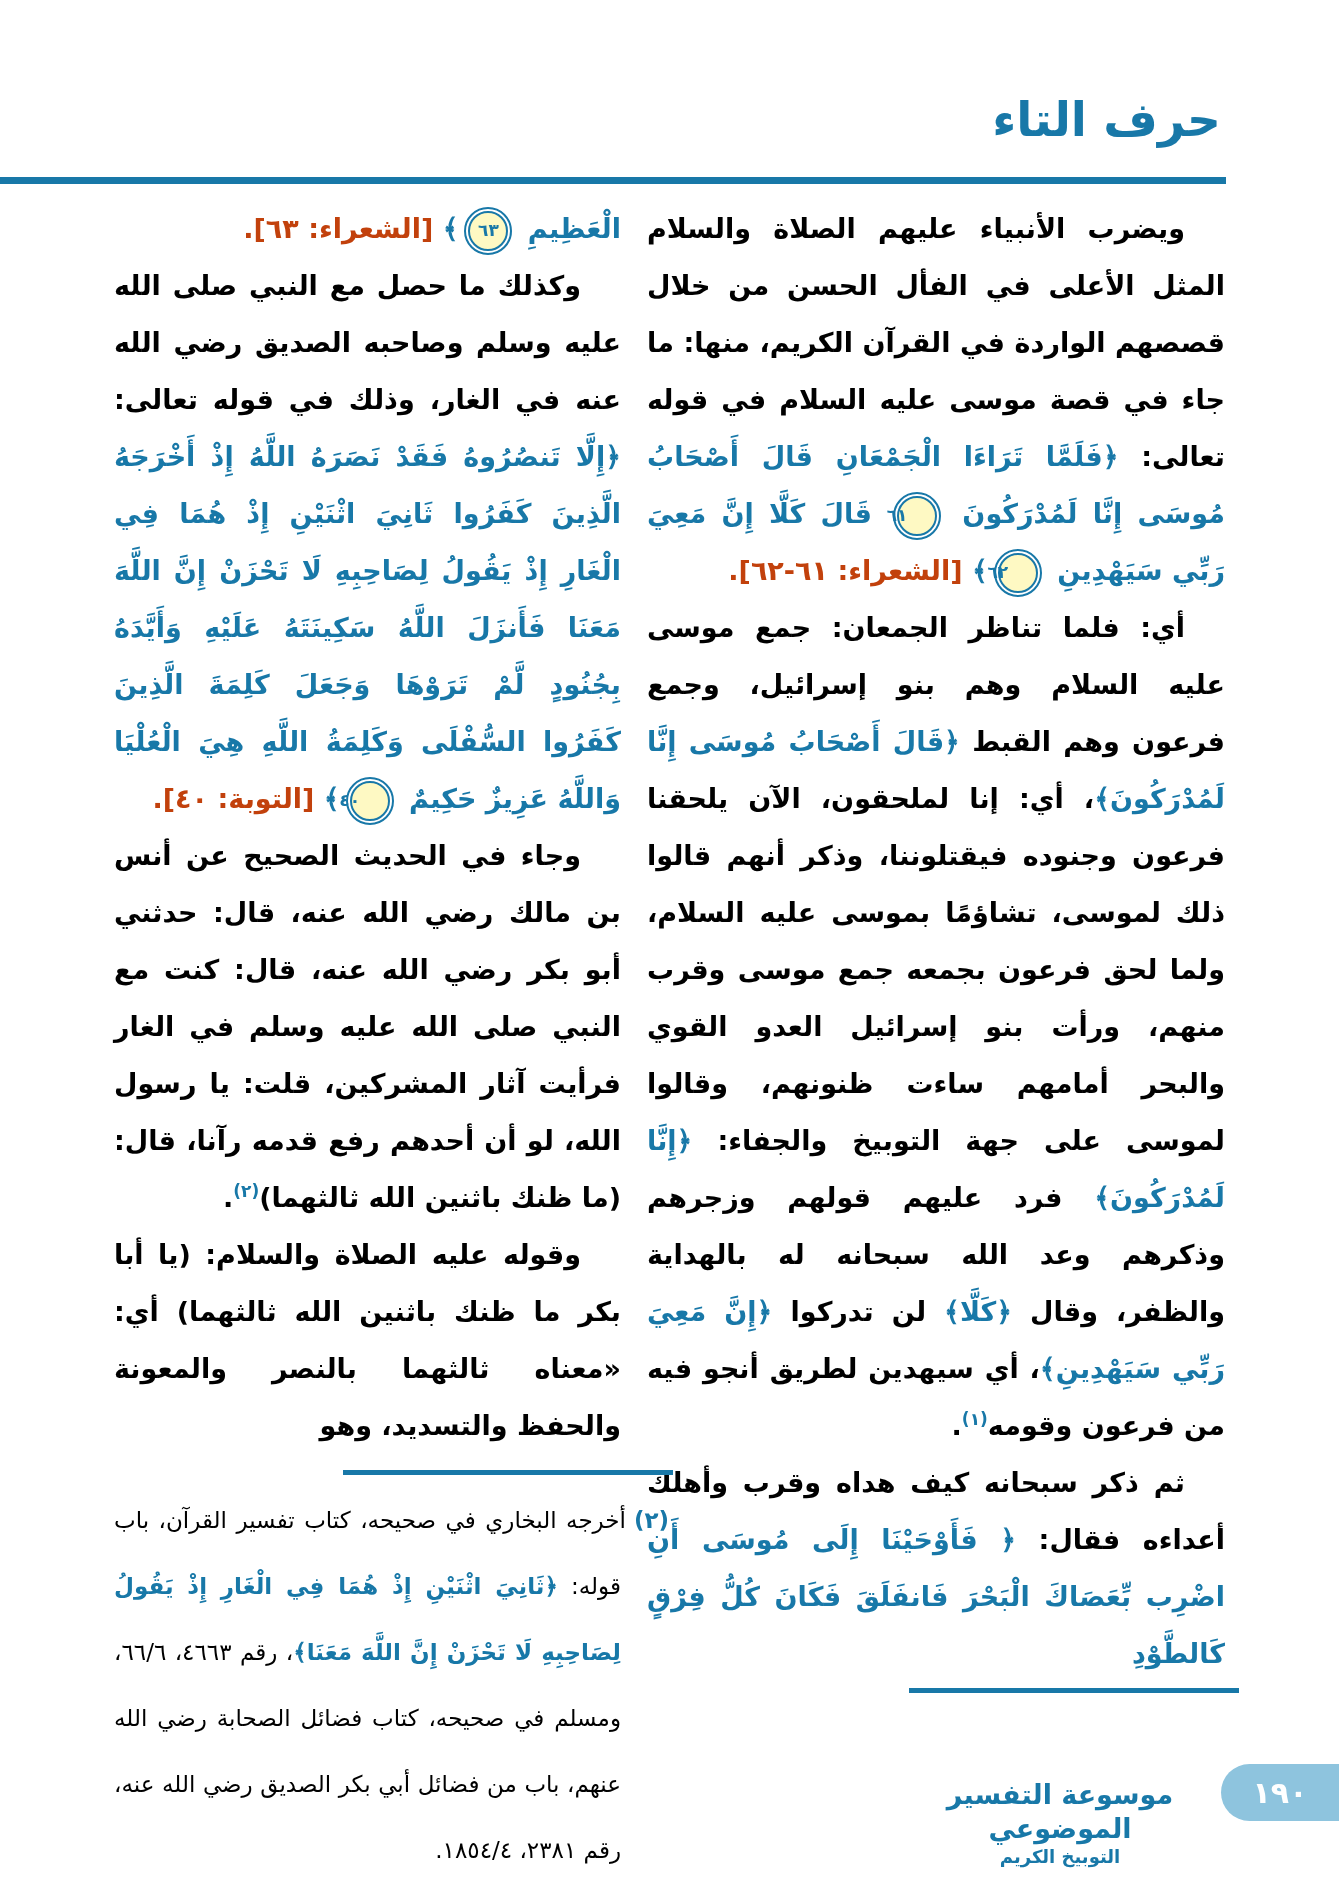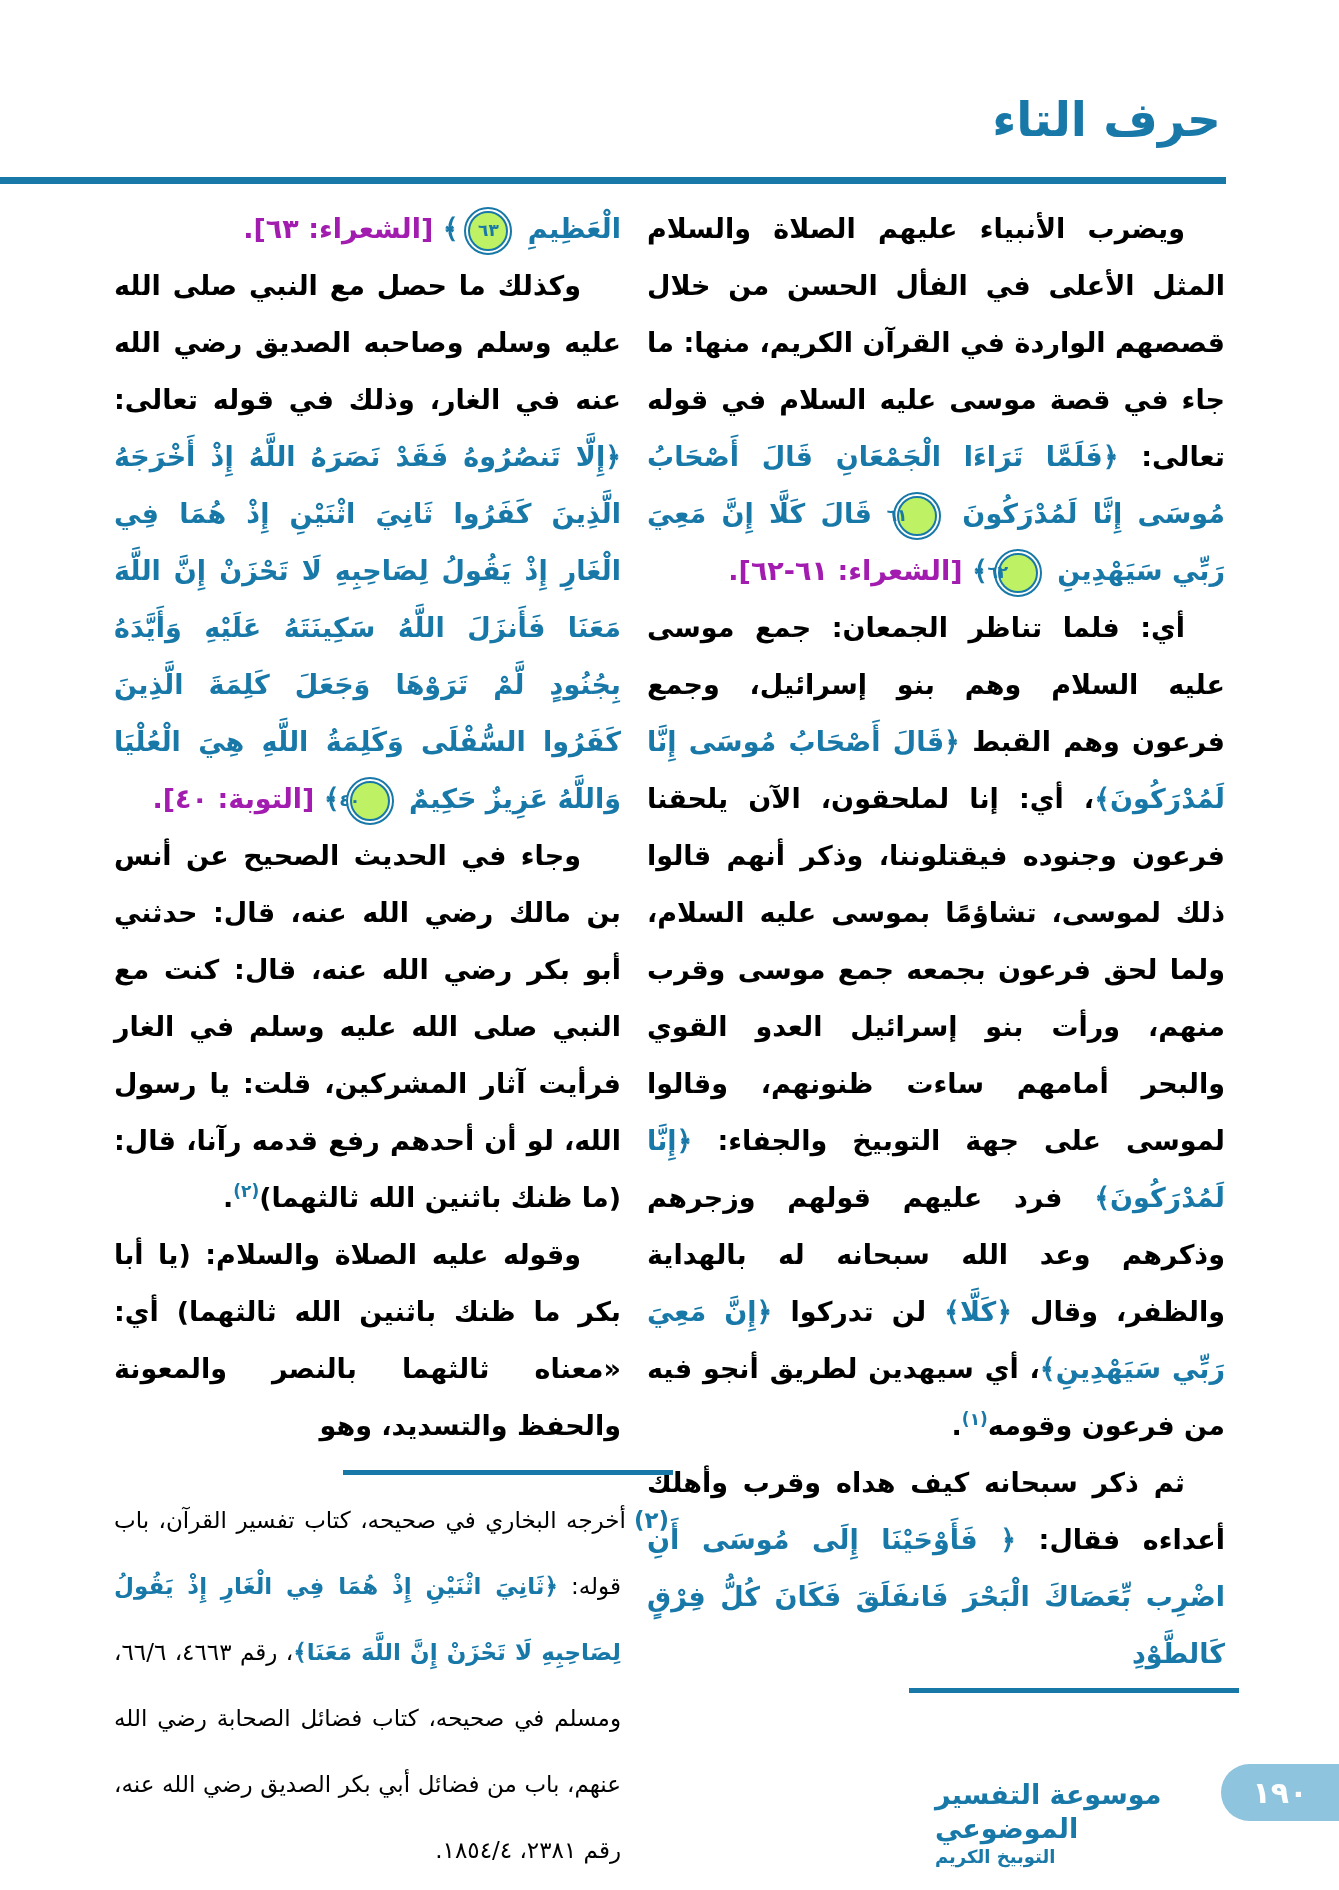--- a/index.html
+++ b/index.html
@@ -32,51 +32,51 @@
   .col-right{width:578px;}
   .col-left{flex:1;}
   p.body{
     margin:0;
     font-size:27px;font-weight:bold;
     line-height:57px;
     text-align:justify;
   }
   p.body.indent{text-indent:40px;}
   .quran{color:#1878a8;font-weight:bold;}
-  .ref{color:#a21caf;}
+  .ref{color:#c2410c;}
   .fn-ref{
     color:#1878a8;font-size:17px;font-weight:bold;
     vertical-align:super;line-height:0;
   }
   .ayah-medallion{
     display:inline-flex;align-items:center;justify-content:center;
     width:36px;height:36px;border-radius:50%;
     border:2px solid #1878a8;outline:2px solid #1878a8;outline-offset:2px;
     color:#1878a8;font-size:17px;font-weight:bold;
     margin:0 10px;vertical-align:middle;line-height:1;
-    background:#bef264;
+    background:#fef9c3;
   }
   
   .fn-divider{
     height:5px;background:#1878a8;width:330px;
     margin-left:auto;
   }
   .fn-divider.right-col-div{margin-top:6px;margin-bottom:14px;margin-right:-14px;}
   .fn-divider.left-col-div{margin-top:16px;margin-bottom:12px;margin-right:-52px;}
   .footnote{
     font-size:23px;font-weight:normal;
     line-height:66px;text-align:justify;
     text-indent:-48px;padding-right:0;
   }
   .fn-marker{color:#1878a8;font-weight:bold;margin-left:8px;}
   .footnote .quran{font-size:23px;}
   
   .logo{
     position:absolute;right:154px;bottom:22px;width:250px;
-    text-align:left;color:#1878a8;line-height:1.25;
+    text-align:center;color:#1878a8;line-height:1.25;
   }
   .logo-line1{font-size:27px;font-weight:bold;letter-spacing:-1px;}
   .logo-line2{font-size:18px;font-weight:bold;}
   .page-number-box{
     position:absolute;right:0;top:1764px;
     width:118px;height:57px;
     background:#8ec4de;
     border-radius:36px 0 0 36px;
     display:flex;align-items:center;justify-content:center;
     color:#ffffff;font-size:30px;font-weight:bold;

